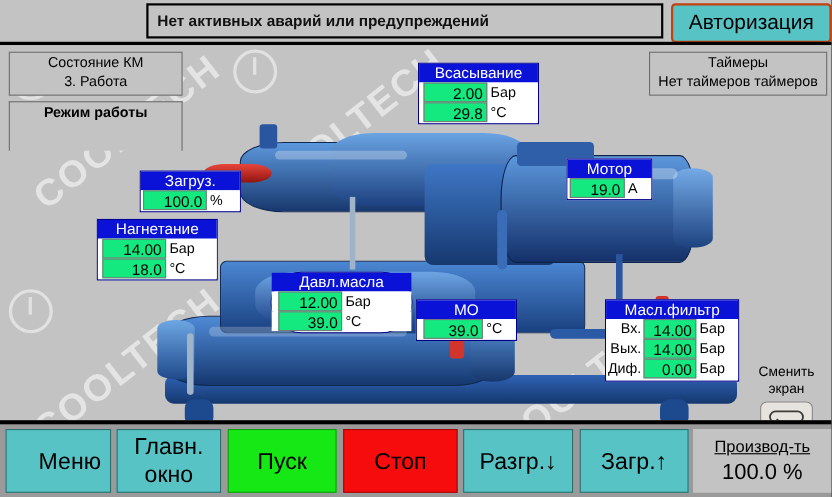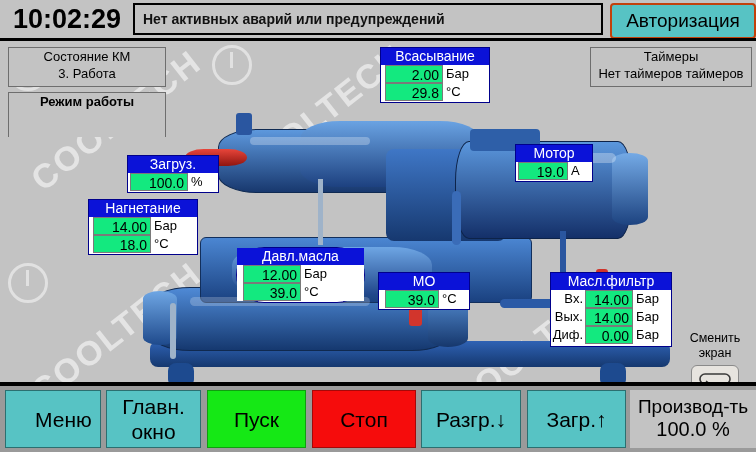--- a/index.html
+++ b/index.html
@@ -67,30 +67,29 @@
   #botbar{position:absolute;left:0;top:386px;width:756px;height:66px;background:#9a9a9a;}
   .btn{position:absolute;top:4px;height:58px;border:1px solid #2b6f70;display:flex;
        align-items:center;justify-content:center;text-align:center;color:#000;
        font-size:21px;line-height:25px;box-sizing:border-box;}
   .teal{background:#57c3c4;}
   .green{background:#15e815;border-color:#0f9e0f;}
   .red{background:#f60c0c;border-color:#a60808;}
   #prod{position:absolute;left:630px;top:4px;width:126px;height:58px;background:#c3c3c3;
         box-sizing:border-box;display:flex;flex-direction:column;align-items:center;
         justify-content:center;color:#000;}
-  #prod .p1{font-size:19px;line-height:20px;}
+  #prod .p1{font-size:15px;line-height:20px;text-decoration:underline;}
   #prod .p2{font-size:20px;line-height:24px;}
 </style>
 </head>
 <body>
 
 <div id="screen">
 
   <div id="topbar">
-    <div id="clock">10:02:29</div>
     <div id="alarmline">Нет активных аварий или предупреждений</div>
     <div id="authbtn">Авторизация</div>
   </div>
   <div id="topline"></div>
 
   <div id="stage">
 
     <div class="wmring" style="left:8px;top:10px;"></div>
     <div class="wm" style="left:14px;top:60px;font-size:34px;">COOLTECH</div>
     <div class="wmring" style="left:212px;top:4px;"></div>
@@ -146,21 +145,21 @@
 
     <div class="panel" style="left:8px;top:51px;width:158px;height:45px;border-bottom:none;font-weight:bold;">
       <div class="l1">Режим работы</div>
     </div>
 
     <div class="panel" style="left:590px;top:6px;width:162px;height:40px;">
       <div class="l1">Таймеры</div>
       <div class="l2">Нет таймеров таймеров</div>
     </div>
 
-    <div class="box" style="left:380px;top:6px;width:110px;height:56px;">
+    <div class="box" style="left:380px;top:16px;width:110px;height:56px;">
       <div class="bhdr">Всасывание</div>
       <div class="brow">
         <div class="bval" style="width:58px;margin-left:4px;">2.00</div>
         <div class="bunit">Бар</div>
       </div>
       <div class="brow">
         <div class="bval" style="width:58px;margin-left:4px;">29.8</div>
         <div class="bunit">°C</div>
       </div>
     </div>
@@ -178,21 +177,21 @@
       <div class="brow">
         <div class="bval" style="width:58px;margin-left:4px;">14.00</div>
         <div class="bunit">Бар</div>
       </div>
       <div class="brow">
         <div class="bval" style="width:58px;margin-left:4px;">18.0</div>
         <div class="bunit">°C</div>
       </div>
     </div>
 
-    <div class="box" style="left:236px;top:206px;width:129px;height:56px;border-radius:28px;">
+    <div class="box" style="left:246px;top:206px;width:129px;height:56px;border-radius:28px;">
       <div class="bhdr">Давл.масла</div>
       <div class="brow">
         <div class="bval" style="width:58px;margin-left:6px;">12.00</div>
         <div class="bunit">Бар</div>
       </div>
       <div class="brow">
         <div class="bval" style="width:58px;margin-left:6px;">39.0</div>
         <div class="bunit">°C</div>
       </div>
     </div>

